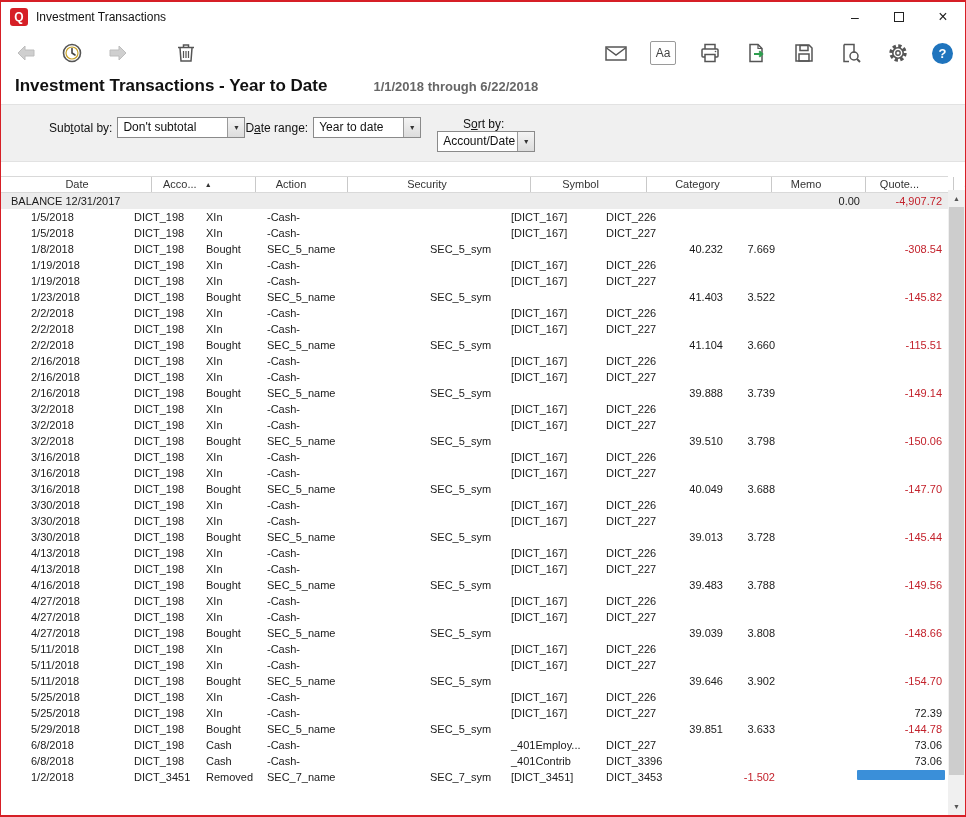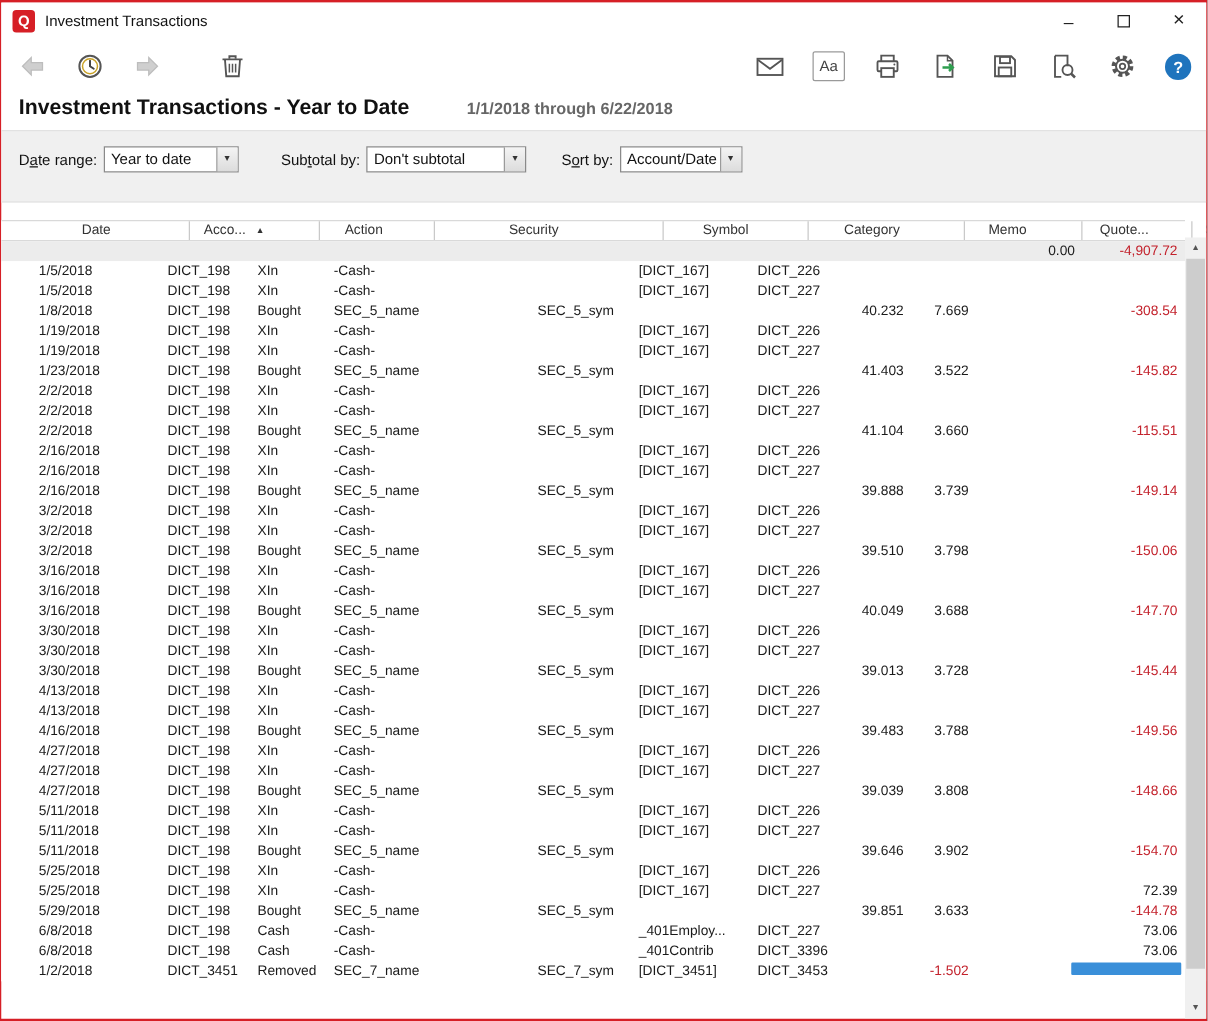--- a/index.html
+++ b/index.html
@@ -37,21 +37,21 @@
   .ph-sub { margin-left:24px; font-size:13px; font-weight:bold; color:#666; }
   
   .filterbar { height:58px; background:#f0f0f0; border-top:1px solid #e2e2e2; border-bottom:1px solid #e2e2e2;
     display:flex; align-items:flex-start; padding:12px 0 0 14px; }
   .f-group { display:flex; align-items:center; }
   .f-label { font-size:12px; color:#111; margin-right:5px; }
   .dropdown { display:inline-flex; height:21px; border:1px solid #8a8a8a; background:#fff; align-items:stretch; }
   .dd-value { font-size:12px; color:#111; padding:2px 4px 0 5px; white-space:nowrap; overflow:hidden; flex:1; }
   .dd-btn { width:17px; background:linear-gradient(#f4f4f4,#dcdcdc); border-left:1px solid #9a9a9a;
     display:flex; align-items:center; justify-content:center; font-size:7px; color:#333; }
-  .g2 { margin-left:34px; } .g3 { margin-left:28px; }
+  .g2 { margin-left:34px; } .g3 { margin-left:16px;flex-direction:column; }
   .w1 { width:108px; } .w2 { width:128px; } .w3 { width:98px; }
   
   .tablewrap { position:relative; background:#fff; }
   .grid { display:grid; grid-template-columns:122px 76px 64px 155px 88px 97px 66px 60px 62px 75px 82px; }
   .thead { height:17px; margin:14px 17px 0 0; border-top:1px solid #d9d9d9; border-bottom:1px solid #d9d9d9; background:#fff;gap:28px; }
   .th { font-size:11px; color:#333; text-align:center; line-height:15px; border-left:1px solid #c9c9c9;
     white-space:nowrap; overflow:hidden; }
   .th:first-child { border-left:none; }
   .th.c-account { text-align:left; padding-left:11px; }
   .sort { font-size:7px; color:#333; margin-left:8px; vertical-align:1px; }
@@ -170,31 +170,31 @@
       <div class="icon-help">?</div>
     </div>
   </div>
 
   <div class="pageheader">
     <div class="ph-title">Investment Transactions - Year to Date</div>
     <div class="ph-sub">1/1/2018 through 6/22/2018</div>
   </div>
 
   <div class="filterbar">
+    <div class="f-group g2">
+      <span class="f-label">Sub<u>t</u>otal by:</span>
+      <div class="dropdown w2">
+        <span class="dd-value">Don't subtotal</span>
+        <span class="dd-btn">▼</span>
+      </div>
+    </div>
     <div class="f-group">
       <span class="f-label">D<u>a</u>te range:</span>
       <div class="dropdown w1">
         <span class="dd-value">Year to date</span>
-        <span class="dd-btn">▼</span>
-      </div>
-    </div>
-    <div class="f-group g2">
-      <span class="f-label">Sub<u>t</u>otal by:</span>
-      <div class="dropdown w2">
-        <span class="dd-value">Don't subtotal</span>
         <span class="dd-btn">▼</span>
       </div>
     </div>
     <div class="f-group g3">
       <span class="f-label">S<u>o</u>rt by:</span>
       <div class="dropdown w3">
         <span class="dd-value">Account/Date</span>
         <span class="dd-btn">▼</span>
       </div>
     </div>
@@ -209,20 +209,21 @@
         <div class="th c-symbol">Symbol</div>
         <div class="th c-category">Category</div>
         <div class="th c-memo">Memo</div>
         <div class="th c-quote">Quote...</div>
         <div class="th c-shares">Shares</div>
         <div class="th c-commission">Commission</div>
         <div class="th c-cash">Cash</div>
       </div>
     <div class="tbody">
         <div class="row balance grid">
+          <div class="td balance-label">BALANCE 12/31/2017</div>
           <div class="td c-commission" style="grid-column: 10;">0.00</div>
           <div class="td c-cash neg" style="grid-column: 11;">-4,907.72</div>
         </div>
         <div class="row grid">
           <div class="td c-date">1/5/2018</div>
           <div class="td c-account">DICT_198</div>
           <div class="td c-action">XIn</div>
           <div class="td c-security">-Cash-</div>
           <div class="td c-symbol"></div>
           <div class="td c-category">[DICT_167]</div>

